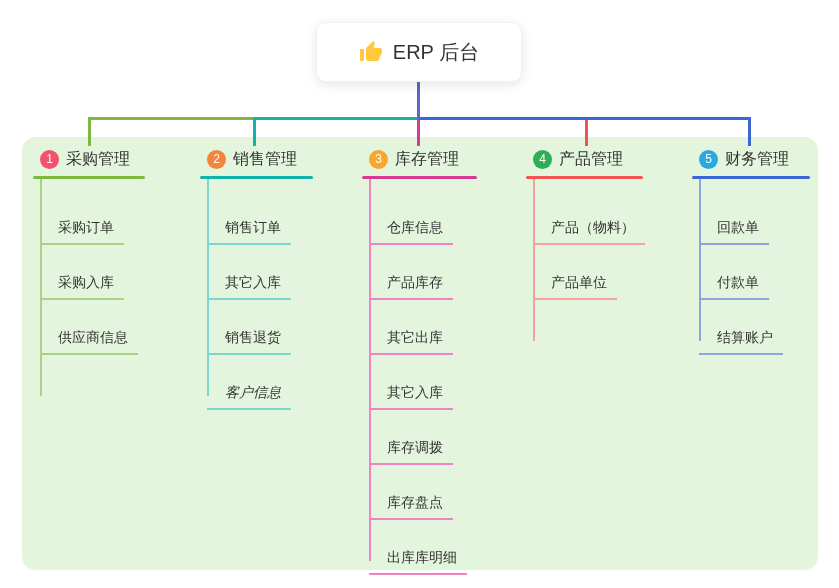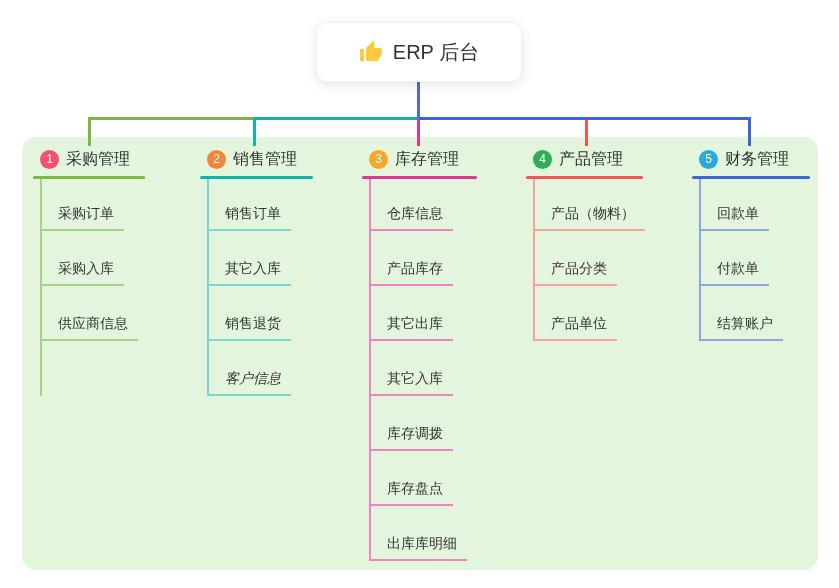--- a/index.html
+++ b/index.html
@@ -26,21 +26,21 @@
   .branch-title{
     display:flex;align-items:center;gap:7px;padding-left:7px;
     height:22px;font-size:16px;color:#333;cursor:default;white-space:nowrap;
   }
   .badge{
     width:19px;height:19px;border-radius:50%;flex:0 0 auto;
     color:#fff;font-size:12px;line-height:19px;text-align:center;
   }
   .branch-underline{position:absolute;left:0;top:28px;height:3px;width:100%;border-radius:2px;}
   .child-vline{position:absolute;left:7px;top:31px;width:2px;}
-  .children{position:absolute;left:7px;top:31px;}
+  .children{position:absolute;left:7px;top:45px;}
   .child-row{height:55px;display:flex;align-items:flex-end;}
   .child-row:first-child{height:52px;}
   .child-label{
     display:inline-block;white-space:nowrap;
     font-size:14px;color:#333;
     padding:0 10px 6px 18px;
     border-bottom:2px solid;
   }
 </style>
 </head>
@@ -144,23 +144,20 @@
         <span class="badge" style="background: rgb(47, 175, 84);">4</span>
         <span>产品管理</span>
       </div>
       <div class="branch-underline" style="background: rgb(242, 84, 84);"></div>
       <div class="child-vline" style="background: rgb(247, 162, 157); height: 162px;"></div>
       <div class="children">
         <div class="child-row">
           <span class="child-label" style="border-bottom-color: rgb(247, 162, 157);">产品（物料）</span>
         </div>
         <div class="child-row">
-          <span class="child-label" style="border-bottom-color: rgb(247, 162, 157);">产品分类</span>
-        </div>
-        <div class="child-row">
           <span class="child-label" style="border-bottom-color: rgb(247, 162, 157);">产品单位</span>
         </div>
       </div>
     </div>
     <div class="branch" style="left: 692px; width: 118px;">
       <div class="branch-title">
         <span class="badge" style="background: rgb(41, 169, 222);">5</span>
         <span>财务管理</span>
       </div>
       <div class="branch-underline" style="background: rgb(58, 103, 211);"></div>

